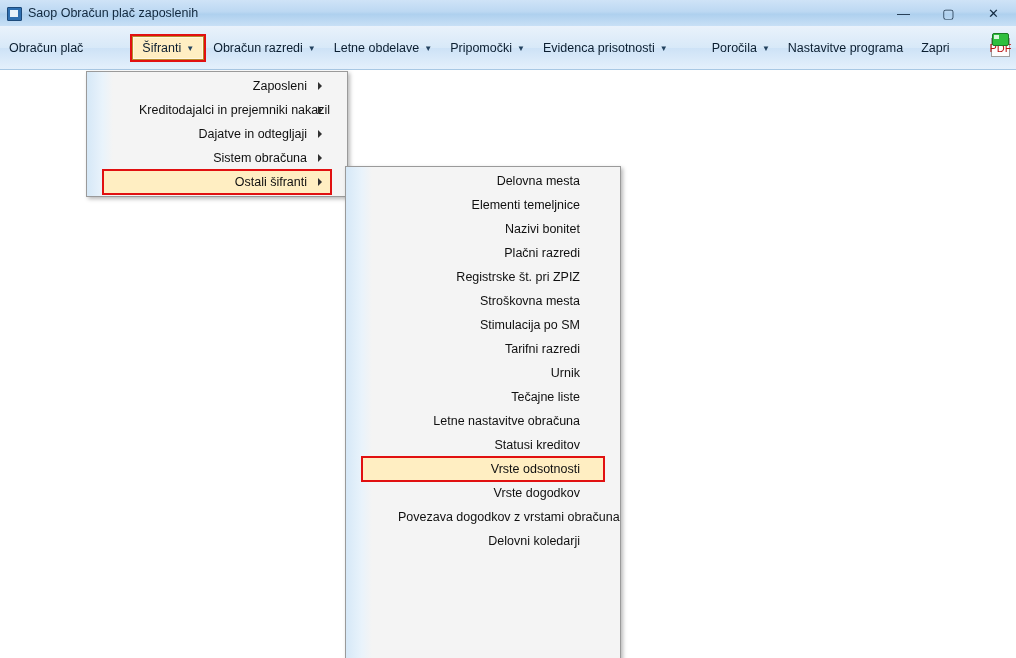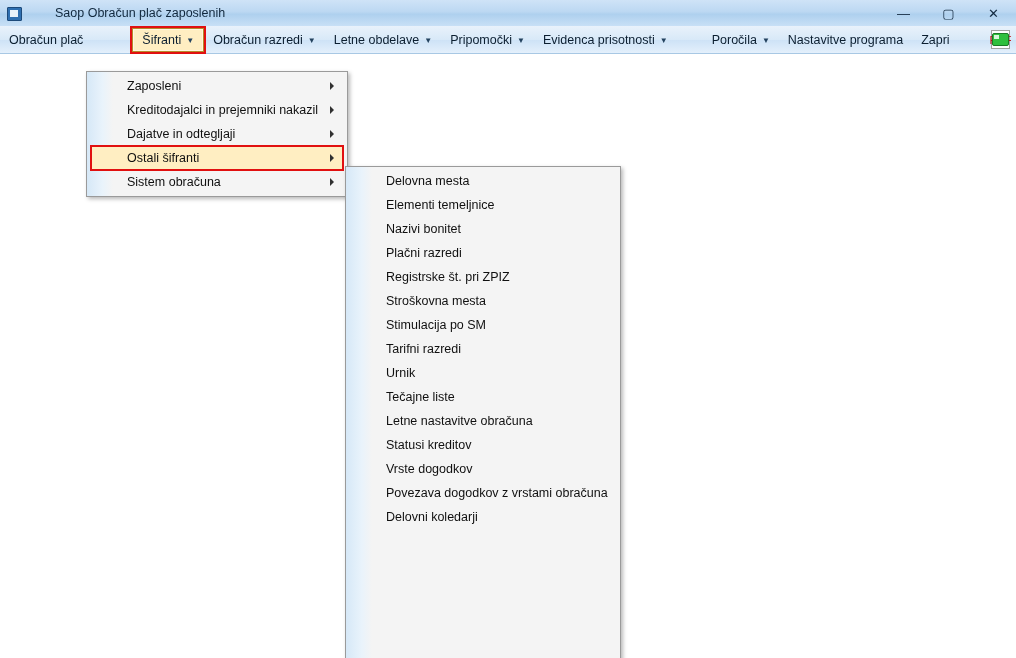--- a/index.html
+++ b/index.html
@@ -46,40 +46,39 @@
   #titlebar .app-icon .sq2 {
     position: absolute;
     left: 4px; top: 5px;
     width: 8px; height: 7px;
     background: #e8f2fb;
   }
   #titlebar .title-text {
     color: #11283d;
     font-size: 12.5px;
     white-space: nowrap;
-    margin-left: 27px;
   }
   #titlebar .spacer { flex: 1 1 auto; }
   .win-btn {
     width: 45px;
     height: 25px;
     display: flex;
     align-items: center;
     justify-content: center;
     color: #12293f;
     font-size: 13px;
     user-select: none;
   }
 
   
   #menubar {
     position: absolute;
     left: 0; top: 26px;
     width: 1016px;
-    height: 28px;
+    height: 44px;
     background: linear-gradient(to bottom, #e9f2fb 0%, #d8e9f8 50%, #cde2f6 51%, #e4f0fc 100%);
     border-bottom: 1px solid #a8c8e4;
     display: flex;
     align-items: center;
     padding-left: 0px;
     box-sizing: border-box;
   }
   .menu-item {
     height: 22px;
     line-height: 22px;
@@ -151,22 +150,23 @@
     width: 5px; height: 4px;
     background: #d7f7da;
   }
 
   
   .dropdown {
     position: absolute;
     background: #f4f4f4;
     border: 1px solid #9a9a9a;
     box-shadow: 2px 2px 4px rgba(0,0,0,0.28);
-    padding: 2px 4px;
-    box-sizing: border-box;
+    padding: 2px 16px;
+    box-sizing: border-box;
+    text-align: right;
   }
   .dropdown::before {
     content: "";
     position: absolute;
     left: 0; top: 0;
     bottom: 0;
     width: 26px;
     background: linear-gradient(to right, #d6e8f7 0%, #e9f3fb 60%, #f4f4f4 100%);
   }
   .dd-item {
@@ -275,28 +275,28 @@
     <span class="arrow"></span>
   </div>
   <div class="dd-item">
     <span>Kreditodajalci in prejemniki nakazil</span>
     <span class="arrow"></span>
   </div>
   <div class="dd-item">
     <span>Dajatve in odtegljaji</span>
     <span class="arrow"></span>
   </div>
+  <div class="dd-item">
+    <span>Sistem obračuna</span>
+    <span class="arrow"></span>
+  </div>
   <div class="dd-item hl-red">
     <span>Ostali šifranti</span>
     <span class="arrow"></span>
   </div>
-  <div class="dd-item">
-    <span>Sistem obračuna</span>
-    <span class="arrow"></span>
-  </div>
 </div>
 
 <div class="dropdown" id="menu-ostali">
   <div class="dd-item">
     <span>Delovna mesta</span>
   </div>
   <div class="dd-item">
     <span>Elementi temeljnice</span>
   </div>
   <div class="dd-item">
@@ -322,20 +322,23 @@
   </div>
   <div class="dd-item">
     <span>Tečajne liste</span>
   </div>
   <div class="dd-item">
     <span>Letne nastavitve obračuna</span>
   </div>
   <div class="dd-item">
     <span>Statusi kreditov</span>
   </div>
+  <div class="dd-item hl-red">
+    <span>Vrste odsotnosti</span>
+  </div>
   <div class="dd-item">
     <span>Vrste dogodkov</span>
   </div>
   <div class="dd-item">
     <span>Povezava dogodkov z vrstami obračuna</span>
   </div>
   <div class="dd-item">
     <span>Delovni koledarji</span>
   </div>
 </div>

